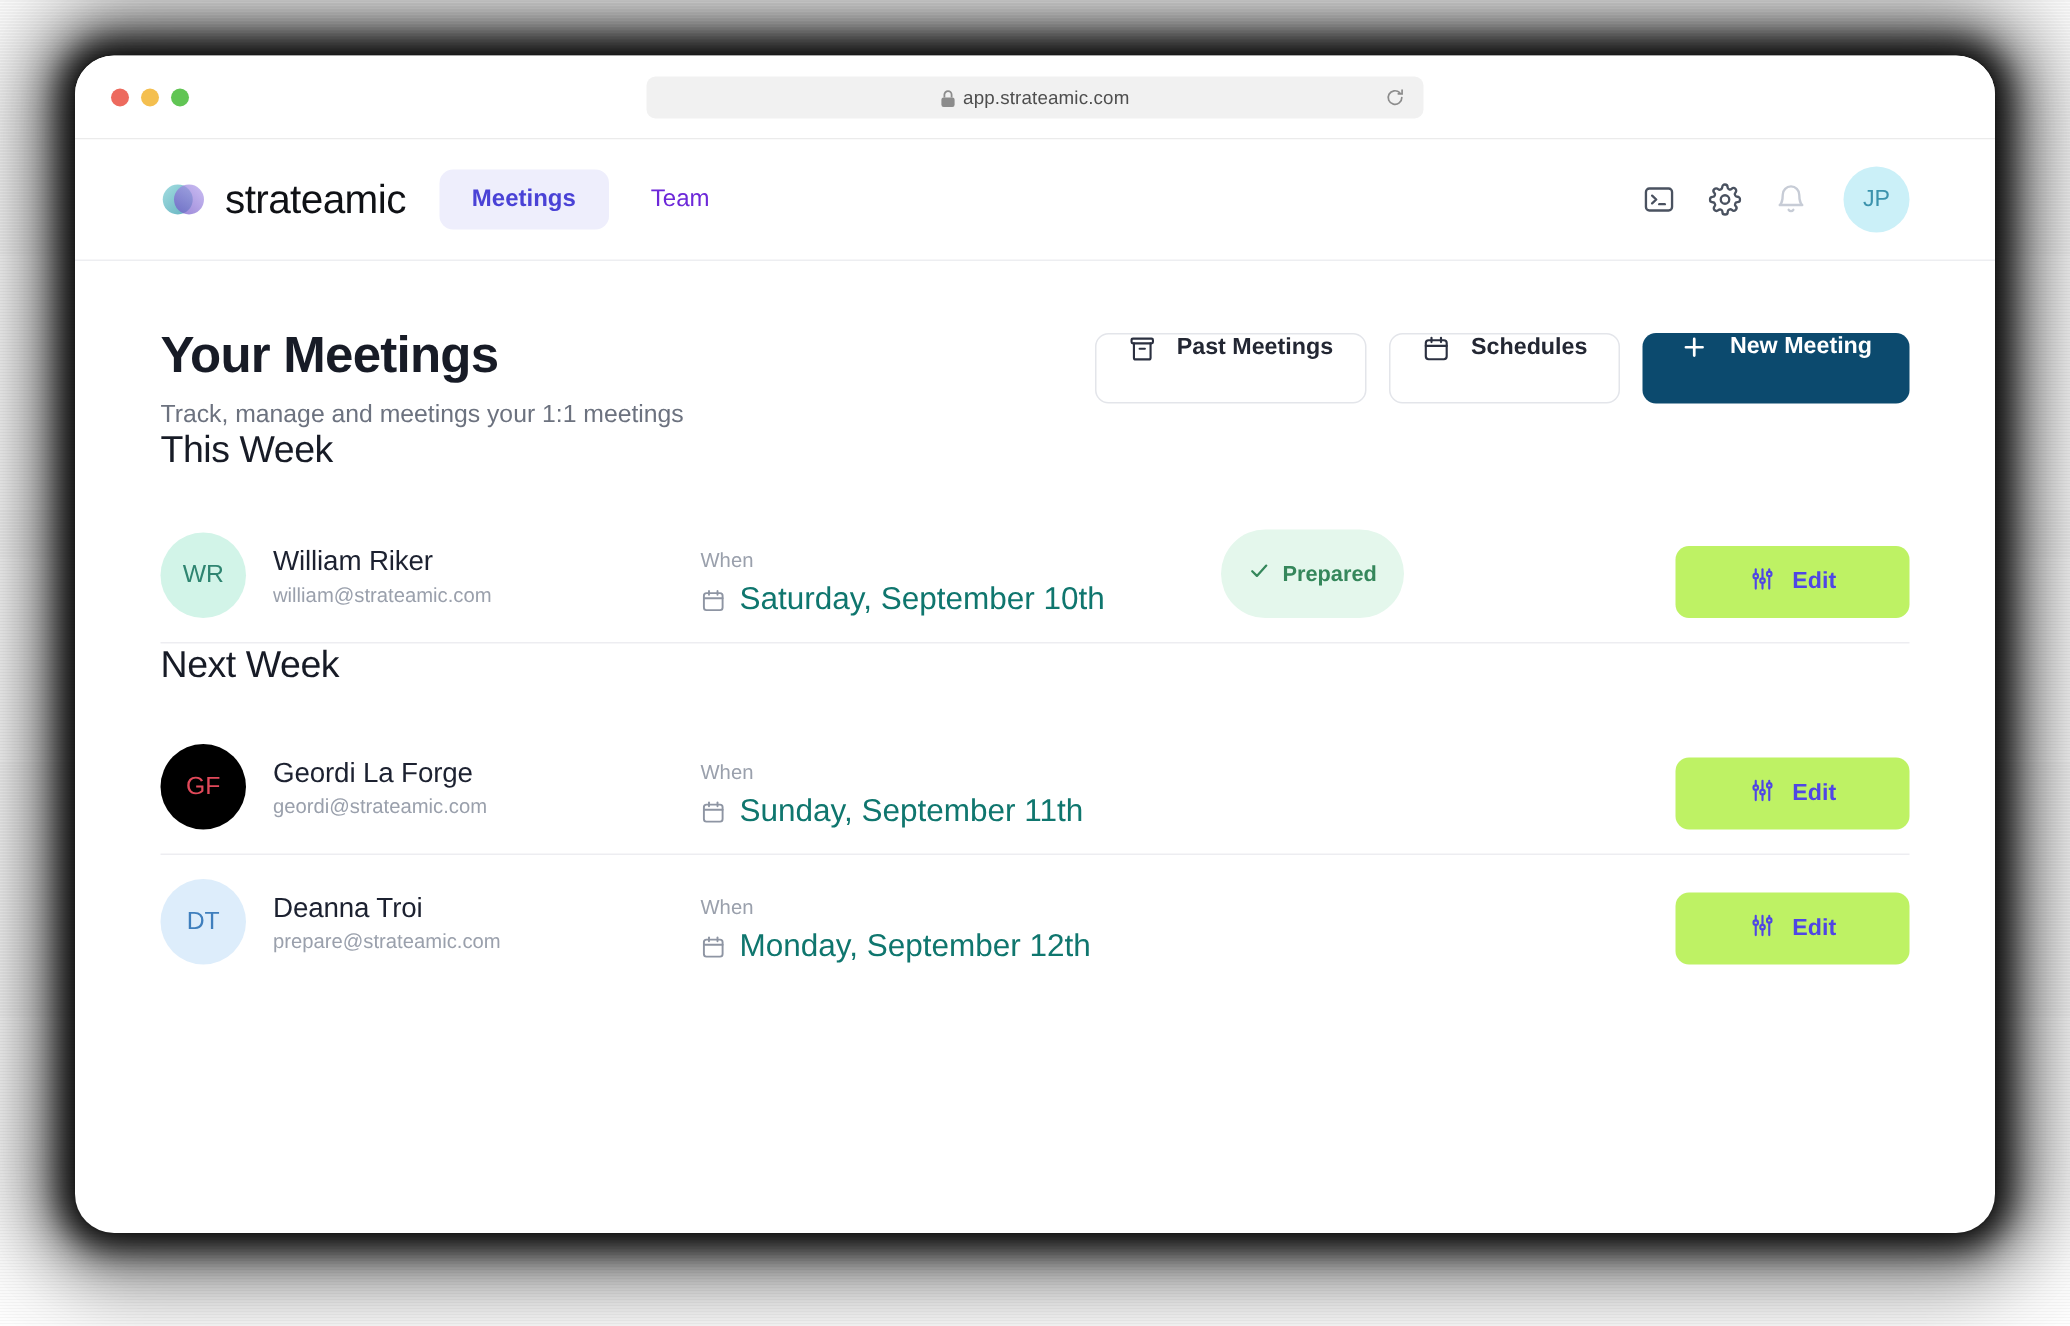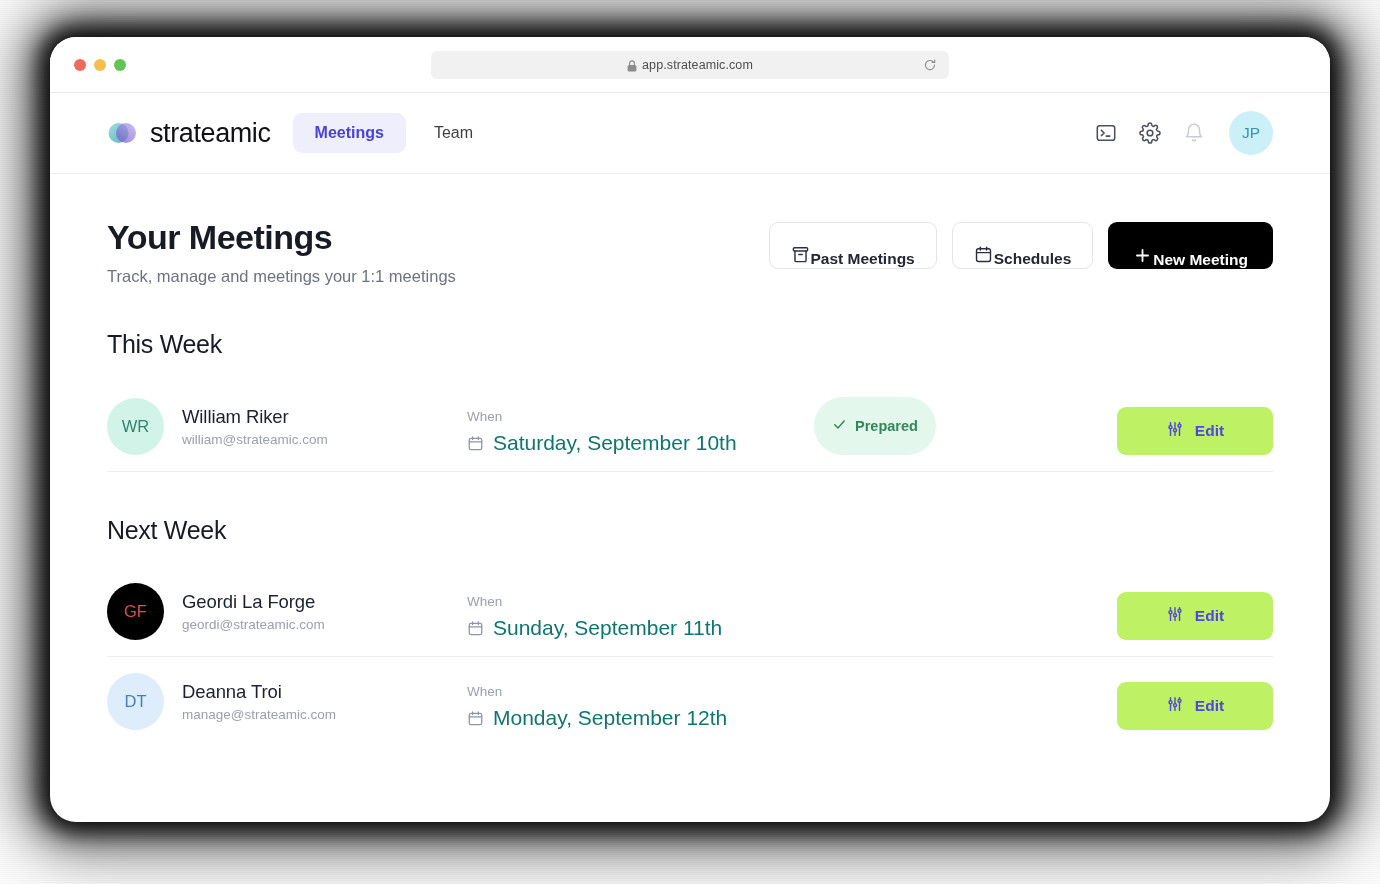--- a/index.html
+++ b/index.html
@@ -118,21 +118,21 @@
   #brand-name {
     font-size: 27px;
     color: #0f1115;
     letter-spacing: -0.4px;
     font-weight: 400;
   }
 
   #main-nav { display: flex; align-items: center; gap: 6px; }
   .nav-tab {
     font-size: 16px;
-    color: #404040;
+    color: #6d28d9;
     padding: 11px 22px;
     border-radius: 9px;
     cursor: pointer;
     white-space: nowrap;
   }
   .nav-tab.active {
     background: #eeeefc;
     color: #4a42d6;
     font-weight: 700;
   }
@@ -190,44 +190,44 @@
 
   #page-head-actions {
     margin-left: auto;
     display: flex;
     align-items: center;
     gap: 15px;
     padding-top: 4px;
   }
   .btn {
     display: inline-flex;
-    align-items: flex-end;
-    gap: 1px;
+    align-items: flex-start;
+    gap: 14px;
     height: 47px;
     padding: 0 21px;
     border-radius: 9px;
     font-size: 15.5px;
     cursor: pointer;
     white-space: nowrap;
   }
   .btn-secondary {
     background: #ffffff;
     border: 1px solid #e3e5ea;
     color: #232733;
     font-weight: 700;
   }
   .btn-primary {
-    background: #000000;
+    background: #0c4a6e;
     color: #ffffff;
     font-weight: 700;
     padding: 0 25px;
   }
 
   
-  .section { margin-top: 44px; }
+  .section { }
   .section-title {
     font-size: 25px;
     font-weight: 400;
     color: #171b26;
     letter-spacing: -0.3px;
     margin-bottom: 22px;
   }
 
   .meeting-row {
     display: flex;
@@ -559,21 +559,21 @@
             <span>Edit</span>
           </div>
         </div>
       </div>
 
       <div class="meeting-row last">
         <div class="person-cell">
           <div class="avatar sky">DT</div>
           <div>
             <div class="person-name">Deanna Troi</div>
-            <div class="person-email">manage@strateamic.com</div>
+            <div class="person-email">prepare@strateamic.com</div>
           </div>
         </div>
 
         <div class="when-cell">
           <div class="when-label">When</div>
           <div class="when-value">
             <span class="cal-ico">
               <svg width="17" height="17" viewBox="0 0 24 24" fill="none" stroke="currentColor" stroke-width="1.8" stroke-linecap="round" stroke-linejoin="round">
                 <rect x="3.2" y="4.8" width="17.6" height="16" rx="2.4"></rect>
                 <path d="M3.2 9.6h17.6"></path>

